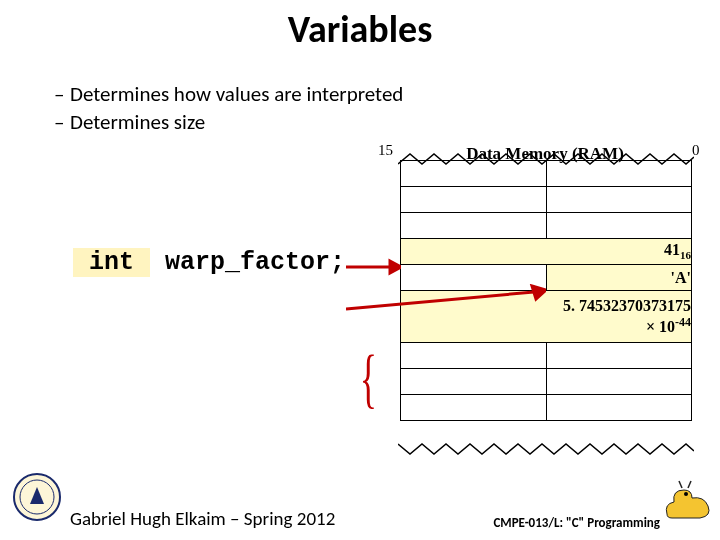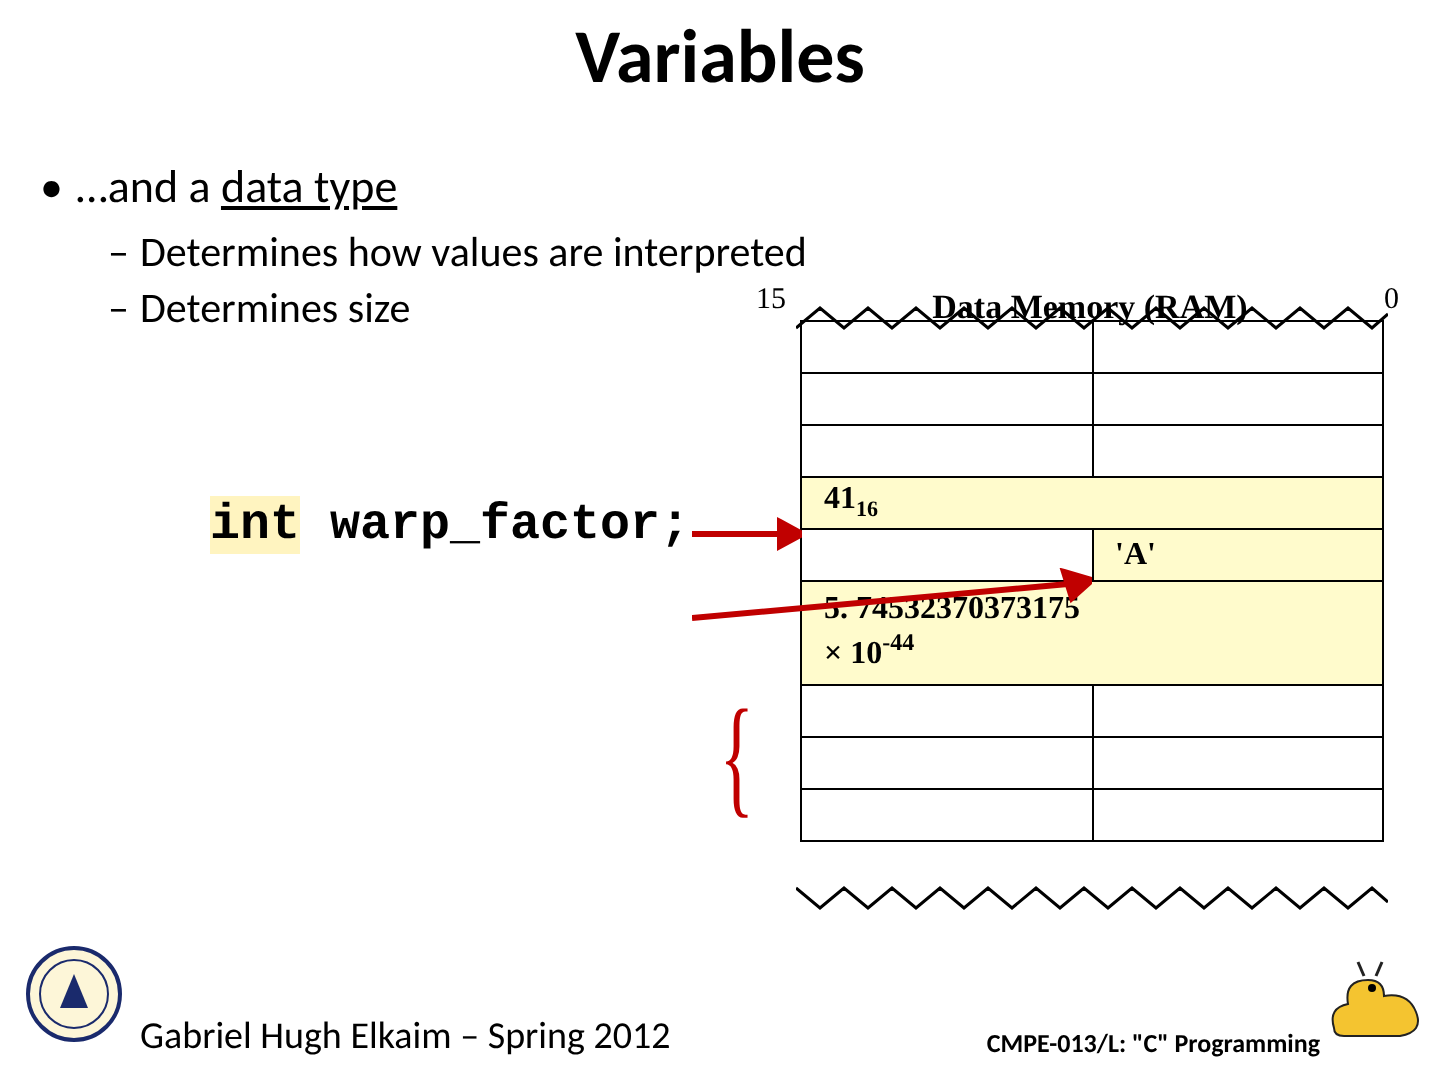--- a/index.html
+++ b/index.html
@@ -11,33 +11,33 @@
   .bullet1 .dot { display:inline-block; width: 18px; }
   .underlined { text-decoration: underline; }
   .sub { font-size: 21px; margin-left: 34px; line-height: 1.35; }
   .dash { display:inline-block; width: 16px; }
 
   .codeblock { position: absolute; left: 30px; width: 315px; }
   .codeblock.c1 { top: 248px; }
   .codeblock.c2 { top: 300px; left: 8px; width: 337px; }
   .codeblock.c3 { top: 352px; left: 70px; width: 275px; }
   .codeline { font-family: "Courier New", monospace; font-size: 25px; font-weight: 700; text-align: right; white-space: nowrap; }
-  .kw { background: #fff4c0; padding: 0 0; }
+  .kw { background: #fff4c0; padding: 0 16px; }
 
   .memwrap { position: absolute; left: 395px; top: 144px; width: 300px; }
   .memlabel { font-family: "Times New Roman", serif; font-weight: 700; font-size: 17px; text-align: center; }
   .lbl15 { position: absolute; left: 378px; top: 142px; font-family: "Times New Roman", serif; font-size: 15px; }
   .lbl0  { position: absolute; left: 692px; top: 142px; font-family: "Times New Roman", serif; font-size: 15px; }
 
   .memtable { position: absolute; left: 400px; top: 160px; width: 292px; border-collapse: collapse; }
   .memtable td { border: 1px solid #000; height: 26px; padding: 0; vertical-align: middle; }
   .memtable td.half { width: 50%; }
   .memtable td.full { }
   .fill-yellow { background: #fffbcc; }
-  .rowtxt { font-family: "Times New Roman", serif; font-weight: 700; font-size: 16px; text-align: left; margin-left: 11px; }
+  .rowtxt { font-family: "Times New Roman", serif; font-weight: 700; font-size: 16px; text-align: right; margin-left: 11px; }
   .rowtxt .sub2 { font-size: 11px; vertical-align: sub; }
   .rowtxt .sup2 { font-size: 12px; vertical-align: super; }
 
   .zig { position: absolute; left: 398px; width: 296px; height: 14px; stroke:#000; stroke-width:1.5; fill:none; }
   .zig.top { top: 152px; }
   .zig.bot { top: 442px; }
 
   .arrow { position: absolute; stroke:#c00000; stroke-width:3; fill:#c00000; }
   .brace { position:absolute; left: 354px; top: 344px; font-family: "Times New Roman", serif; font-size: 60px; color:#c00000; font-weight: 400; transform: scaleX(0.6) scaleY(1.1); }
 
@@ -47,23 +47,20 @@
   .seal { position:absolute; left: 12px; bottom: 18px; }
   .slug { position:absolute; right: 6px; bottom: 18px; }
 </style>
 </head>
 <body>
 
 <div class="slide">
   <div class="title">Variables</div>
 
   <div class="body">
-    <div class="bullet1">
-      <span class="dot">•</span><span>…and a </span><span class="underlined">data type</span>
-    </div>
     <div class="sub"><span class="dash">–</span><span>Determines how values are interpreted</span></div>
     <div class="sub"><span class="dash">–</span><span>Determines size</span></div>
   </div>
 
   <div class="codeblock c1">
     <div class="codeline"><span class="kw">int</span><span> warp_factor;</span></div>
   </div>
 
   <div class="memwrap">
     <div class="memlabel">Data Memory (RAM)</div>

